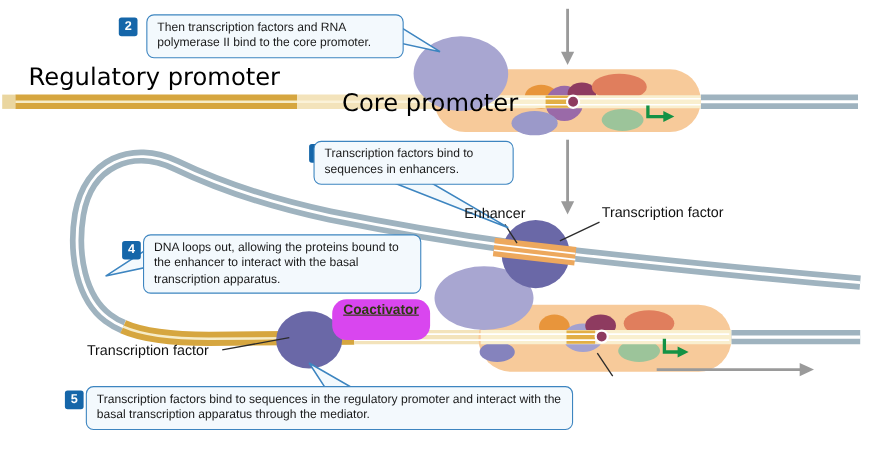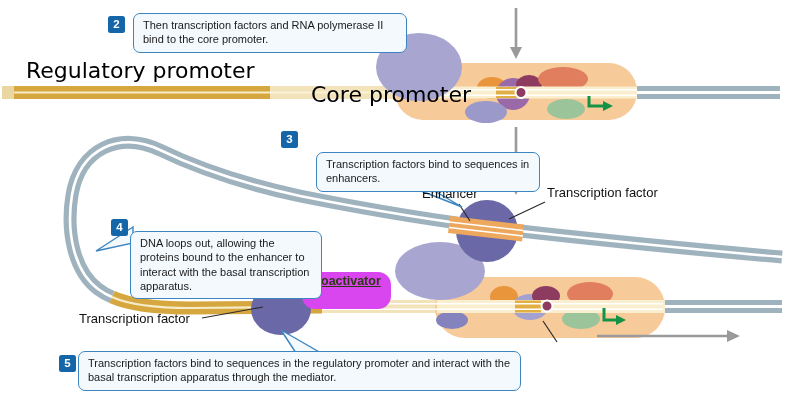--- a/index.html
+++ b/index.html
@@ -140,24 +140,24 @@
   <div class="big-lbl" style="left:311px;top:82px;">Core promoter</div>
   <div class="big-lbl" style="left:26px;top:58px;">Regulatory promoter</div>
 
   <div class="lbl" style="left:422px;top:187px;">Enhancer</div>
   <div class="lbl" style="left:547px;top:186px;">Transcription factor</div>
   <div class="lbl" style="left:79px;top:312px;">Transcription factor</div>
 
   <div class="pill" style="left:302px;top:272px;">Coactivator</div>
 
   <div class="badge" style="left:108px;top:16px;">2</div>
-  <div class="callout" style="left:133px;top:13px;width:274px;">Then transcription factors and RNA polymerase II bind to the core promoter.</div>
+  <div class="callout" style="left:133px;top:13px;width:234px;">Then transcription factors and RNA polymerase II bind to the core promoter.</div>
 
   <div class="badge" style="left:281px;top:131px;">3</div>
-  <div class="callout" style="left:316px;top:128px;width:224px;margin-top:24px;">Transcription factors bind to sequences in enhancers.</div>
+  <div class="callout" style="left:285px;top:128px;width:182px;">Transcription factors bind to sequences in enhancers.</div>
 
   <div class="badge" style="left:111px;top:219px;">4</div>
-  <div class="callout" style="left:130px;top:231px;width:192px;">DNA loops out, allowing the proteins bound to the enhancer to interact with the basal transcription apparatus.</div>
+  <div class="callout" style="left:130px;top:213px;width:253px;">DNA loops out, allowing the proteins bound to the enhancer to interact with the basal transcription apparatus.</div>
 
   <div class="badge" style="left:59px;top:355px;">5</div>
   <div class="callout" style="left:78px;top:351px;width:443px;">Transcription factors bind to sequences in the regulatory promoter and interact with the basal transcription apparatus through the mediator.</div>
 
 </div>
 
 </body></html>

